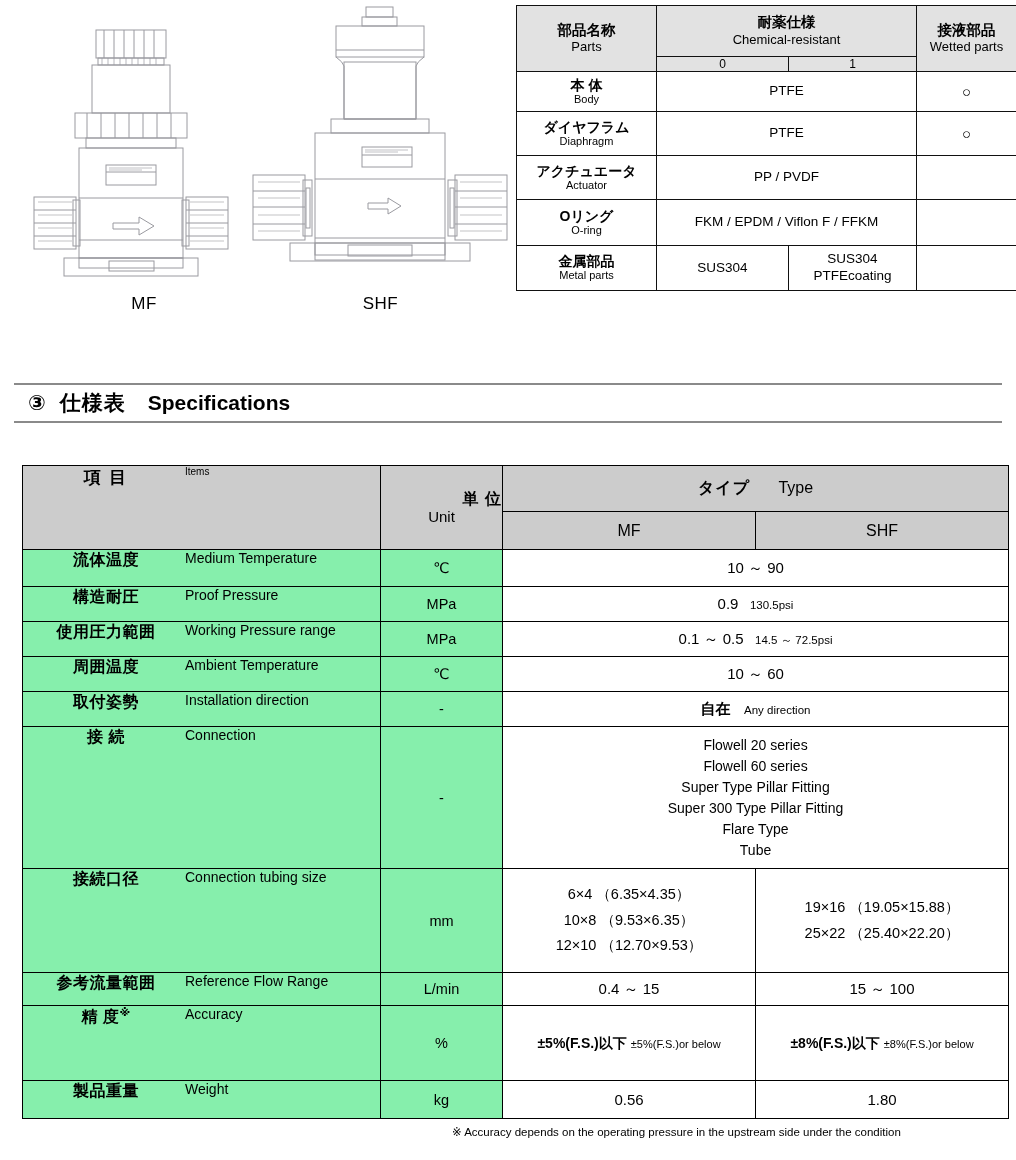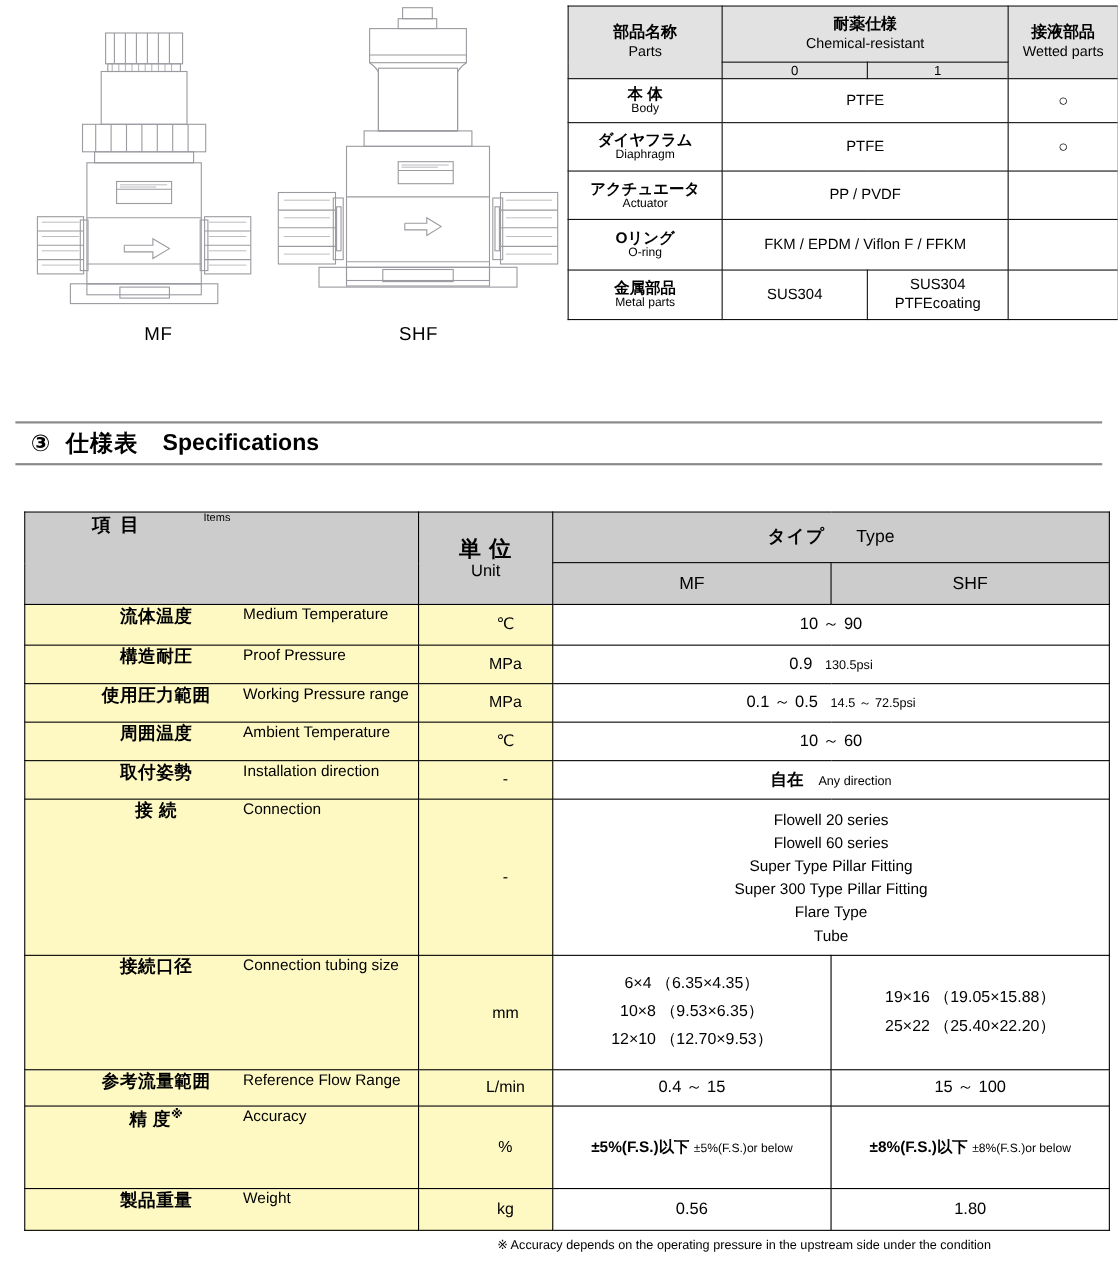--- a/index.html
+++ b/index.html
@@ -131,21 +131,21 @@
     border-collapse: collapse;
     table-layout: fixed;
   }
   #spec-table td {
     border: 1.6px solid #000;
     padding: 0;
     vertical-align: middle;
     text-align: center;
   }
   #spec-table .hdr { background: #cccccc; }
-  #spec-table .lbl { background: #fef9c3; padding-left: 36px; }
+  #spec-table .lbl { background: #86efac; }
 
   .sp-item-cell {
     display: flex;
     align-items: flex-start;
     height: 100%;
     padding: 0 4px;
   }
   .sp-jp {
     font-size: 16px;
     font-weight: bold;
@@ -176,25 +176,26 @@
   }
   .sp-hd-jp {
     font-size: 17px;
     font-weight: bold;
     letter-spacing: 2px;
   }
   .sp-hd-en {
     font-size: 10px;
   }
   .sp-hd-unit-jp {
-    font-size: 20px;
+    font-size: 16px;
     font-weight: bold;
     display: block;
     line-height: 1.2;
     letter-spacing: 1px;
+    text-align: right;
   }
   .sp-hd-unit-en {
     font-size: 15px;
     display: block;
     line-height: 1.2;
   }
   .sp-type-hd {
     font-size: 16px;
     font-weight: bold;
     letter-spacing: 1px;

